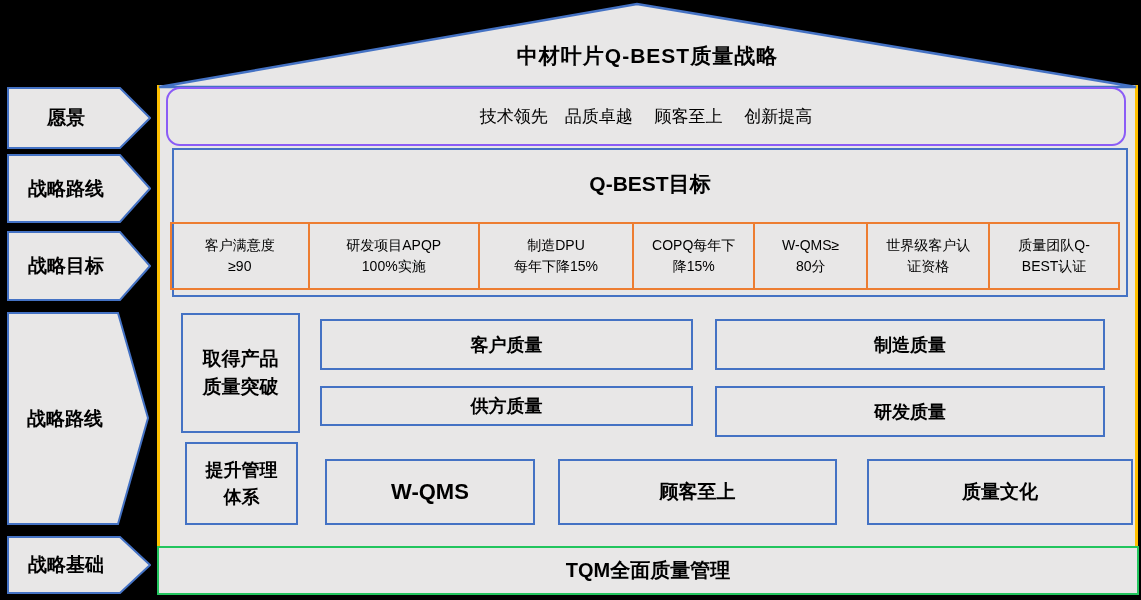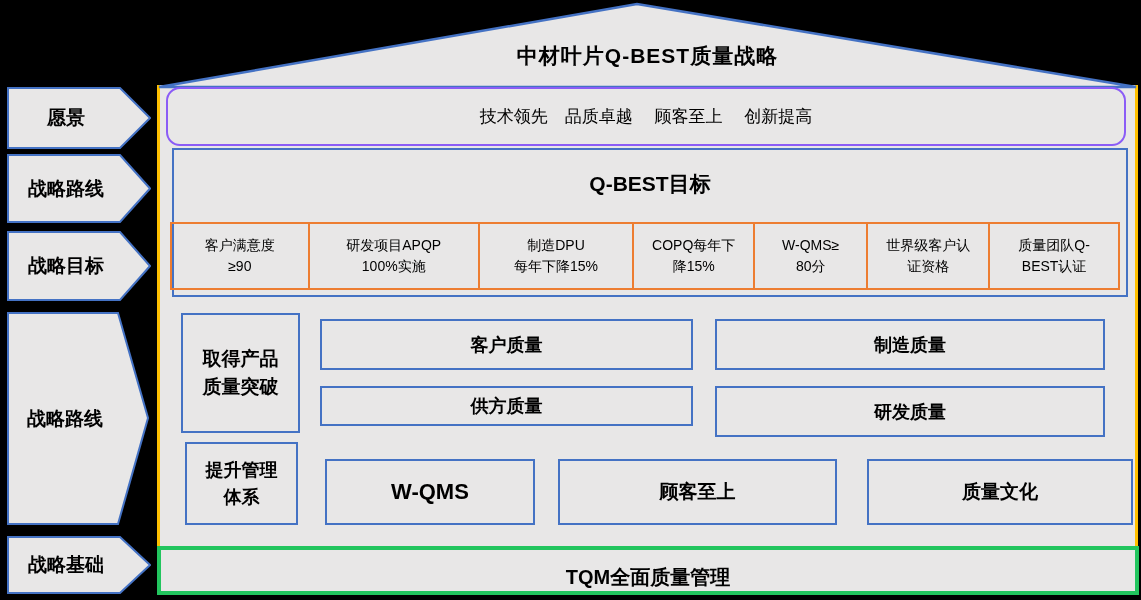--- a/index.html
+++ b/index.html
@@ -44,21 +44,21 @@
   .box-supplier{left:320px;top:386px;width:373px;height:40px;font-size:18px;font-weight:bold;}
   .box-rd{left:715px;top:386px;width:390px;height:51px;font-size:18px;font-weight:bold;}
   .box-mgmt{left:185px;top:442px;width:113px;height:83px;
             font-size:18px;font-weight:bold;line-height:1.5;}
   .box-wqms{left:325px;top:459px;width:210px;height:66px;font-size:22px;font-weight:bold;}
   .box-team{left:558px;top:459px;width:279px;height:66px;font-size:19px;font-weight:bold;}
   .box-culture{left:867px;top:459px;width:266px;height:66px;font-size:19px;font-weight:bold;}
 
   
   .tqm-bar{left:157px;top:546px;width:982px;height:49px;background:#E8E7E7;
-           border:4px solid #22c55e;font-size:20px;font-weight:bold;align-items:flex-end;}
+           border:2px solid #22c55e;font-size:20px;font-weight:bold;}
 
   
   .arrow{position:absolute;}
   .arrow svg{position:absolute;left:0;top:0;}
   .arrow-label{position:absolute;left:0;top:0;right:0;bottom:0;
                display:flex;align-items:center;justify-content:center;
                padding-right:26px;font-size:19px;font-weight:bold;}
   #arrow-vision{left:7px;top:87px;width:144px;height:62px;}
   #arrow-route{left:7px;top:154px;width:144px;height:69px;}
   #arrow-goal{left:7px;top:231px;width:144px;height:70px;}

